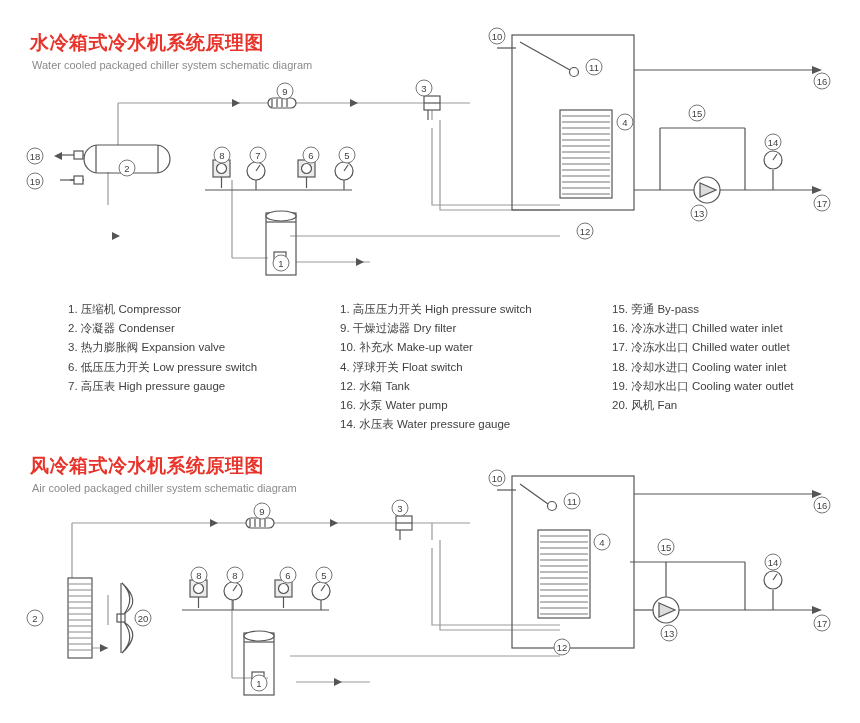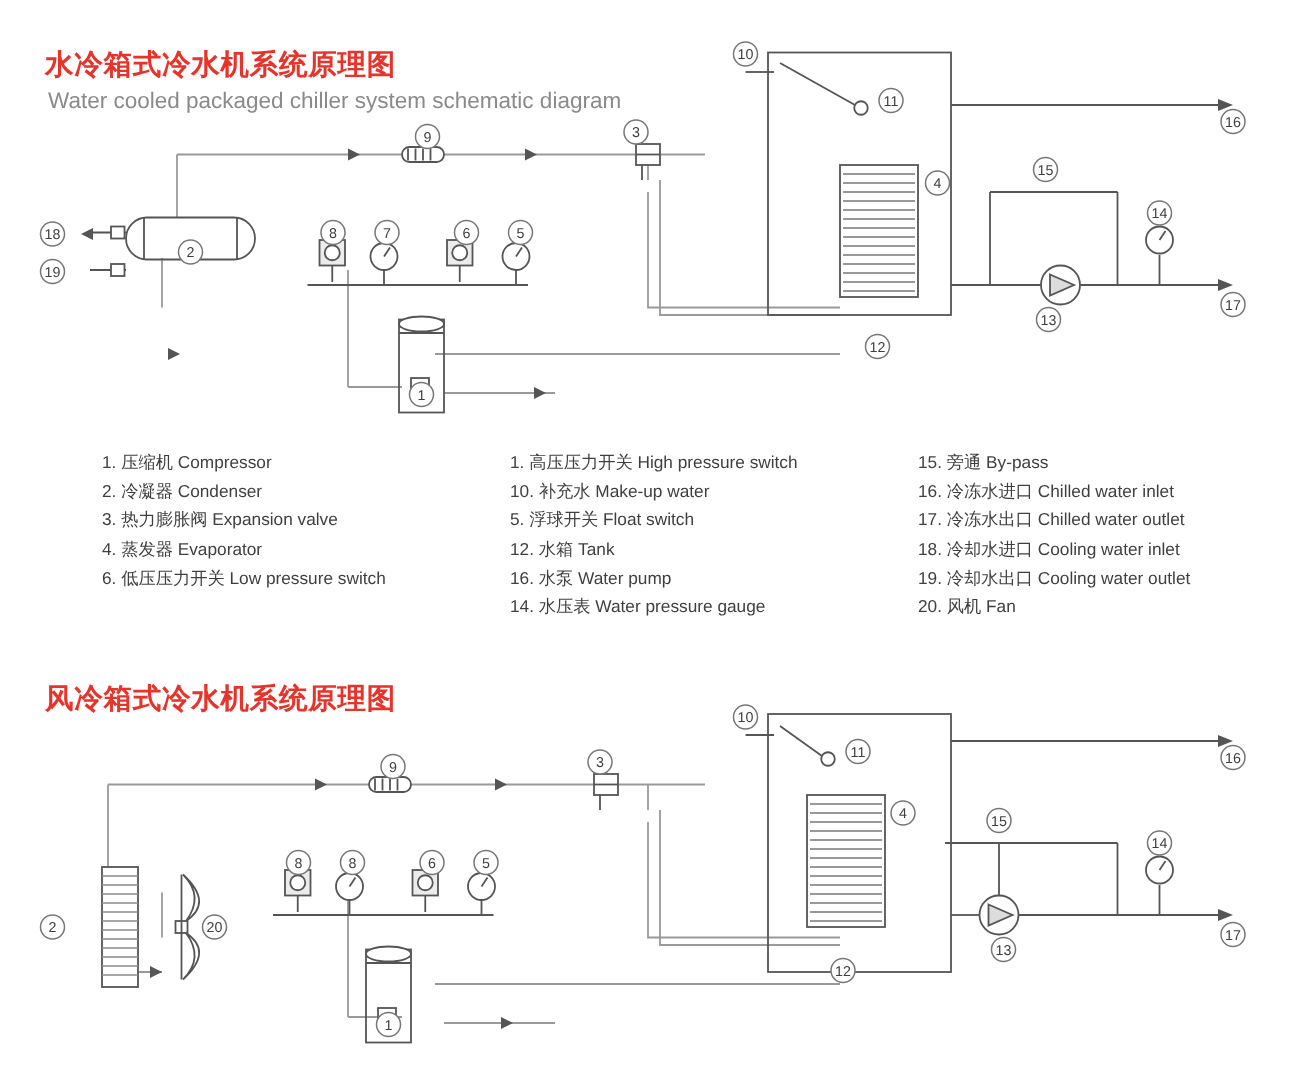--- a/index.html
+++ b/index.html
@@ -25,21 +25,21 @@
   .title-cn {
     position: absolute;
     font-size: 19px;
     font-weight: bold;
     color: #e8332a;
     letter-spacing: 0.5px;
     white-space: nowrap;
   }
   .title-en {
     position: absolute;
-    font-size: 15px;
+    font-size: 11px;
     color: #8a8a8a;
     white-space: nowrap;
   }
 
   
   .legend {
     position: absolute;
     display: flex;
     gap: 0;
     font-size: 11.5px;
@@ -246,42 +246,44 @@
       <text x="35" y="184.5">19</text>
     </g>
   </svg>
   </div>
 
   <div class="legend" style="left:68px; top:300px;">
     <div class="legend-col">
       <div>1. 压缩机 Compressor</div>
       <div>2. 冷凝器 Condenser</div>
       <div>3. 热力膨胀阀 Expansion valve</div>
-      <div>4. 蒸发器 Evaporator</div>
       <div>6. 低压压力开关 Low pressure switch</div>
+      <div>7. 高压表 High pressure gauge</div>
     </div>
     <div class="legend-col">
       <div>1. 高压压力开关 High pressure switch</div>
+      <div>9. 干燥过滤器 Dry filter</div>
       <div>10. 补充水 Make-up water</div>
-      <div>5. 浮球开关 Float switch</div>
+      <div>4. 浮球开关 Float switch</div>
       <div>12. 水箱 Tank</div>
       <div>16. 水泵 Water pump</div>
       <div>14. 水压表 Water pressure gauge</div>
     </div>
     <div class="legend-col">
       <div>15. 旁通 By-pass</div>
       <div>16. 冷冻水进口 Chilled water inlet</div>
       <div>17. 冷冻水出口 Chilled water outlet</div>
       <div>18. 冷却水进口 Cooling water inlet</div>
       <div>19. 冷却水出口 Cooling water outlet</div>
       <div>20. 风机 Fan</div>
     </div>
   </div>
 
   <div class="title-cn" style="left:30px; top:453px;">风冷箱式冷水机系统原理图</div>
+  <div class="title-en" style="left:32px; top:482px;">Air cooled packaged chiller system schematic diagram</div>
 
   <div class="diagram" style="left:0; top:438px;">
   <svg width="860" height="285" viewBox="0 0 860 285" xmlns="http://www.w3.org/2000/svg">
     <g fill="none" stroke="#9a9a9a" stroke-width="1.2">
 
       <path d="M72 85 L470 85"></path>
       <path d="M72 85 L72 140"></path>
 
       <path d="M432 85 L432 102"></path>
       <path d="M440 102 L440 192 L560 192"></path>

